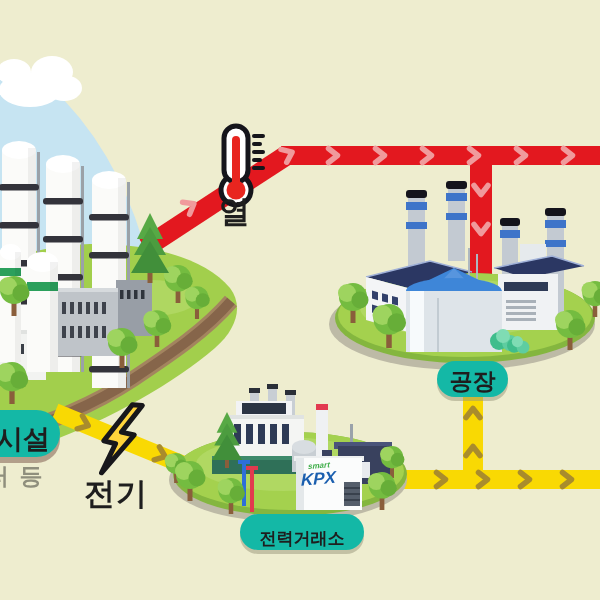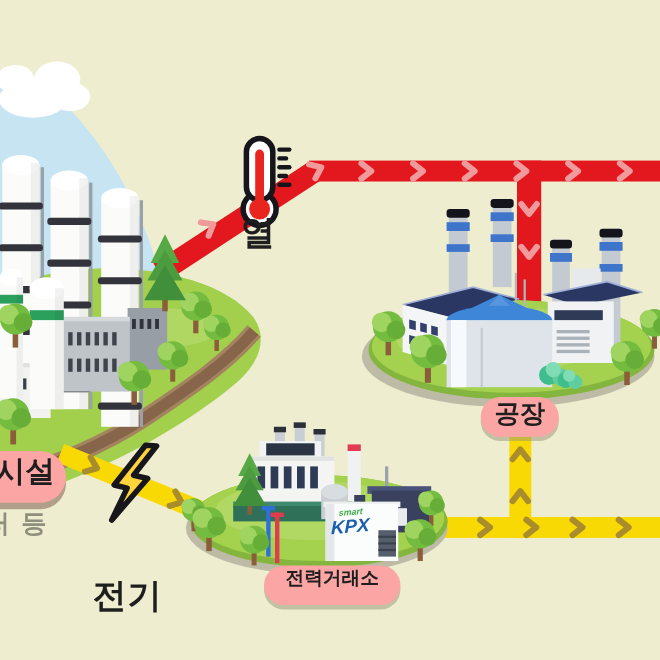--- a/index.html
+++ b/index.html
@@ -1,26 +1,26 @@
 <!DOCTYPE html>
 <html><head>
 <meta charset="utf-8">
 <style>
   html,body{margin:0;padding:0;background:#EEEDCF;}
   .stage{position:relative;width:600px;height:600px;overflow:hidden;background:#EEEDCF;
          font-family:"Liberation Sans","DejaVu Sans",sans-serif;}
   .stage svg{position:absolute;left:0;top:0;}
-  .pill{position:absolute;background:#fca5a5;border-radius:40px;display:flex;align-items:flex-start;
+  .pill{position:absolute;background:#14b8a6;border-radius:40px;display:flex;align-items:flex-end;
         justify-content:center;font-weight:800;color:#1E1E1E;white-space:nowrap;}
   #pill-factory{left:437px;top:361px;width:71px;height:36px;font-size:23px;box-shadow:0 4px 0 rgba(151,150,122,.5);}
   #pill-kpx{left:240px;top:514px;width:124px;height:36px;font-size:17px;box-shadow:0 4px 0 rgba(151,150,122,.5);}
   #pill-facility{left:-78px;top:410px;width:128px;height:47px;font-size:27px;justify-content:flex-end;
         padding-right:10px;box-shadow:0 6px 0 #B29F8A;}
   .free-label{position:absolute;font-weight:800;color:#1E1E1E;line-height:1;}
-  #label-elec{left:84px;top:478px;font-size:31px;letter-spacing:1px;margin-top:48px;}
+  #label-elec{left:84px;top:478px;font-size:31px;letter-spacing:1px;}
   #label-heat{left:219px;top:196px;font-size:31px;}
   #label-facility-note{left:-14px;top:465px;font-size:23px;color:#8F8F7D;font-weight:700;letter-spacing:2px;}
   #kpx-logo{position:absolute;left:301px;top:461px;width:62px;transform:skewY(-5deg);line-height:1;}
   #kpx-logo .tag{display:block;color:#3FAE49;font-size:8px;font-style:italic;font-weight:700;margin-left:7px;}
   #kpx-logo .mark{display:block;color:#1B5FAF;font-size:17px;font-style:italic;font-weight:900;}
   .chev-r{stroke:#F09A9C;stroke-width:5.5;fill:none;stroke-linecap:round;stroke-linejoin:round;}
   .chev-y{stroke:#A98C2C;stroke-width:5.5;fill:none;stroke-linecap:round;stroke-linejoin:round;}
 </style>
 </head>
 <body>

